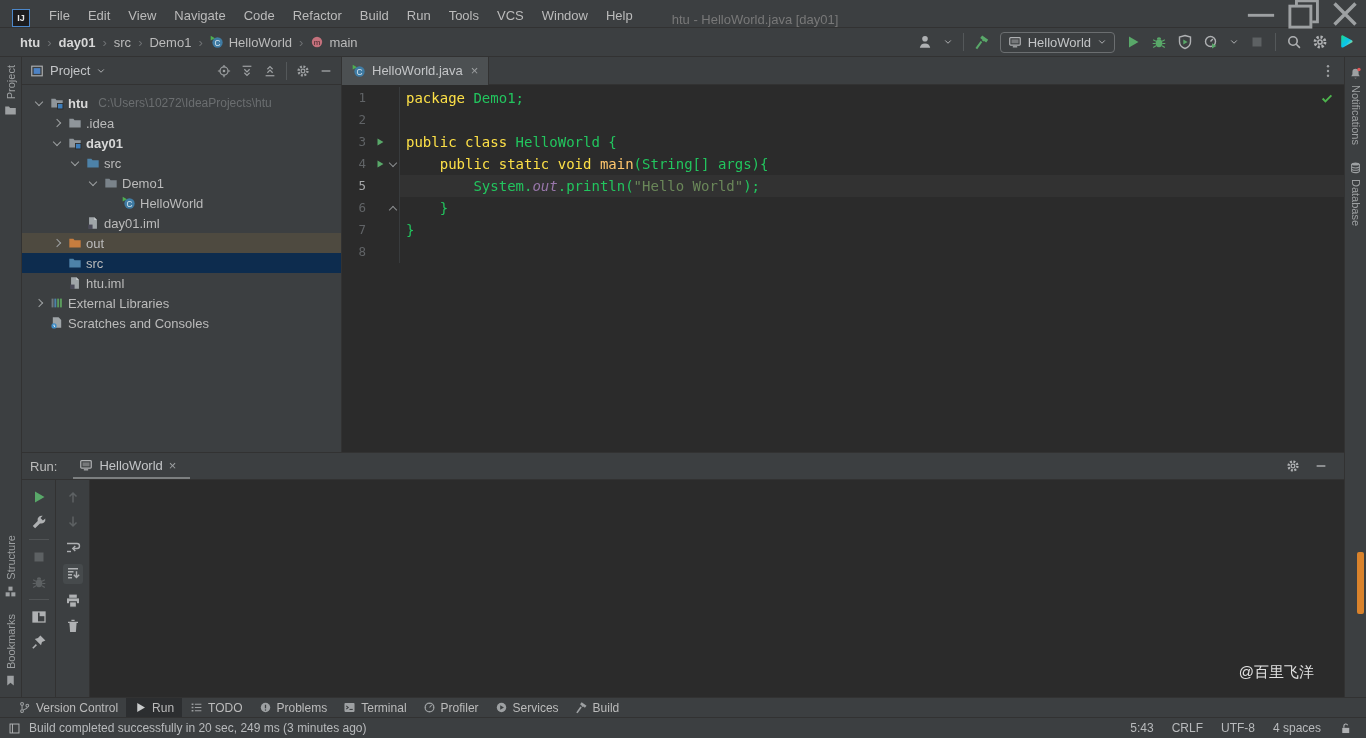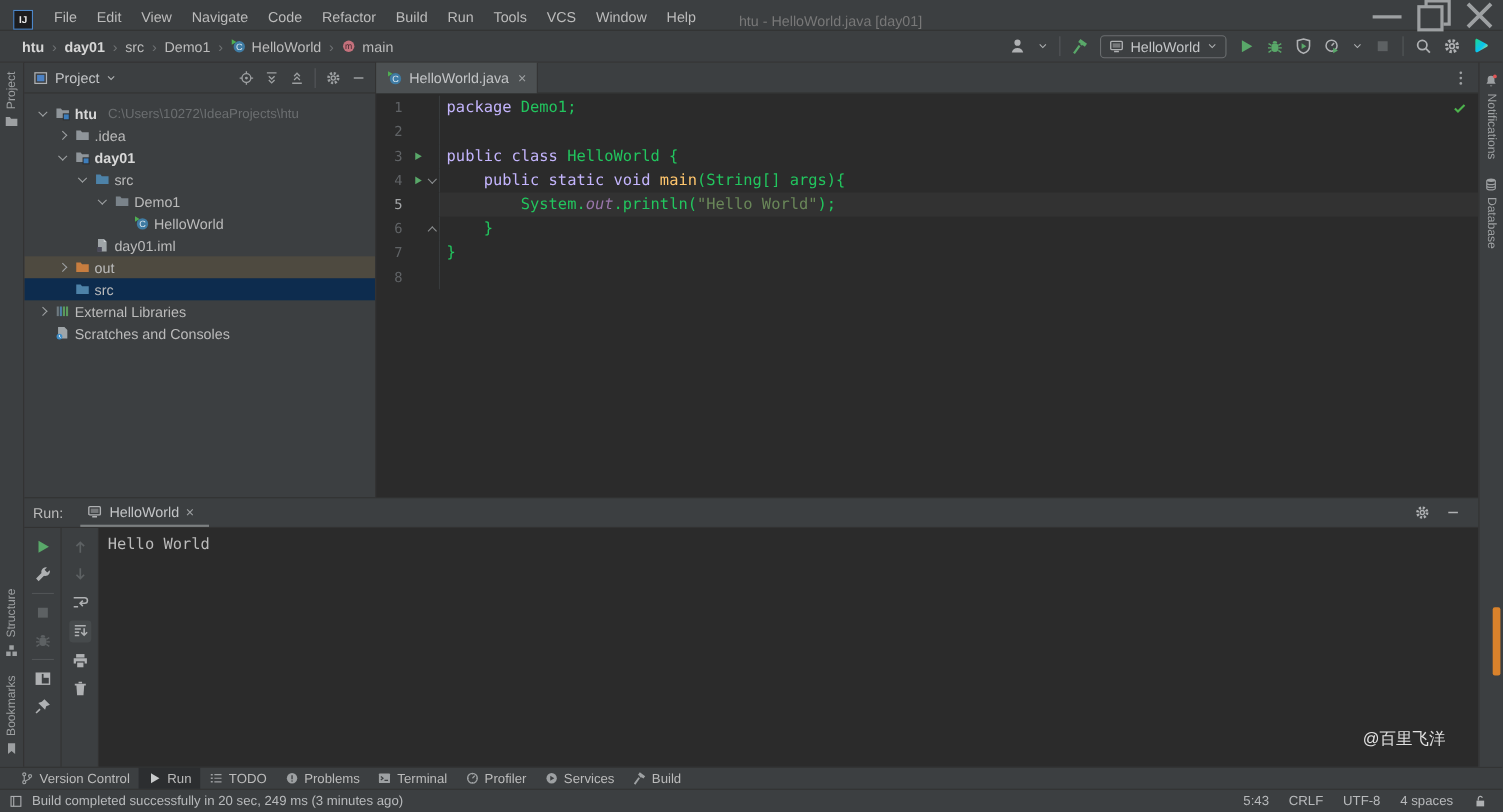--- a/index.html
+++ b/index.html
@@ -70,21 +70,21 @@
   .eline{display:flex;height:22px;line-height:22px}
   .eline .num{width:30px;text-align:right;padding-right:6px;color:#606366;font-size:12.5px}
   .eline .runcol{width:15px;display:flex;align-items:center;justify-content:center}
   .eline .foldcol{width:12px;display:flex;align-items:center;justify-content:center}
   .eline .codecol{flex:1;white-space:pre;border-left:1px solid #383b3d;padding-left:6px}
   .eline.caret .codecol{background:#323232}
   .eline.caret .num{color:#a4a6a8}
   .fold{width:6px;height:6px;border-right:1.3px solid #8a8d8f;border-bottom:1.3px solid #8a8d8f;display:inline-block}
   .fold.open{transform:rotate(45deg);margin-top:-3px}
   .fold.close{transform:rotate(-135deg);margin-top:3px}
-  .tk-kw{color:#c4b5fd}.tk-pl{color:#22c55e}.tk-fn{color:#ffc66d}.tk-str{color:#6a8759}.tk-field{color:#9876aa;font-style:italic}
+  .tk-kw{color:#fde047}.tk-pl{color:#22c55e}.tk-fn{color:#ffc66d}.tk-str{color:#6a8759}.tk-field{color:#9876aa;font-style:italic}
   .echeck{position:absolute;top:6px;right:10px;color:#4db34d}
   
   .runpanel{height:245px;border-top:1px solid #323232;display:flex;flex-direction:column}
   .rp-header{height:27px;display:flex;align-items:center;border-bottom:1px solid #323232;padding-left:8px}
   .rp-label{margin-right:16px;color:#bbbbbb}
   .rp-tab{height:100%;display:flex;align-items:center;gap:6px;padding:0 14px 0 6px;border-bottom:2px solid #7c7f80;color:#c3c5c7}
   .rp-tab .x{color:#9da0a2}
   .rp-tools{margin-left:auto;display:flex;gap:14px;padding-right:16px;color:#afb1b3}
   .rp-body{flex:1;display:flex;min-height:0}
   .rcol{width:34px;border-right:1px solid #323232;display:flex;flex-direction:column;align-items:center;gap:9px;padding-top:9px}
@@ -447,20 +447,31 @@
             </div>
             <div class="trow selected" style="padding-left: 28px;">
               <span class="tarrow "></span>
               <span class="i s14 ic-folder-src">
                 <svg viewBox="0 0 16 16">
                   <path d="M1.5 3h4.6l1.4 1.8h7V13h-13z" fill="currentColor"></path>
                 </svg>
               </span>
               <span class="tlabel">src</span>
             </div>
+            <div class="trow" style="padding-left: 28px;">
+              <span class="tarrow "></span>
+              <span class="i s14 ">
+                <svg viewBox="0 0 16 16">
+                  <path d="M3.5 1.5h6l3 3v10h-9z" fill="#9fa5a8"></path>
+                  <path d="M9.5 1.5l3 3h-3z" fill="#caced0"></path>
+                  <rect x="2.5" y="9.8" width="5" height="5" fill="#4a4a58"></rect>
+                </svg>
+              </span>
+              <span class="tlabel">htu.iml</span>
+            </div>
             <div class="trow" style="padding-left: 10px;">
               <span class="tarrow closed"></span>
               <span class="i s14 ">
                 <svg viewBox="0 0 16 16">
                   <rect x="1.8" y="3" width="2.2" height="10" fill="#6f7a80"></rect>
                   <rect x="5" y="3" width="2.2" height="10" fill="#4d82a8"></rect>
                   <rect x="8.2" y="3" width="2.2" height="10" fill="#5a9a5c"></rect>
                   <rect x="11.4" y="3" width="2.2" height="10" fill="#5a9a5c"></rect>
                 </svg>
               </span>
@@ -675,21 +686,20 @@
               </svg>
             </span>
           <span class="i gray">
               <svg viewBox="0 0 16 16">
                 <path d="M3 4.4h10M6.4 2.4h3.2" stroke="currentColor" stroke-width="1.4"></path>
                 <path d="M4.4 4.4h7.2l-.7 9.6H5.1z" fill="currentColor"></path>
               </svg>
             </span>
         </div>
         <div class="console" id="console">
-            <div class="cline">Hello World</div>
             <div class="cline"></div>
             <div class="watermark">@百里飞洋</div>
         </div>
       </div>
     </section>
   </div>
 
   <div class="stripe right">
     <div class="grp-top" id="stripe-right-top">
         <div class="stripe-item">

